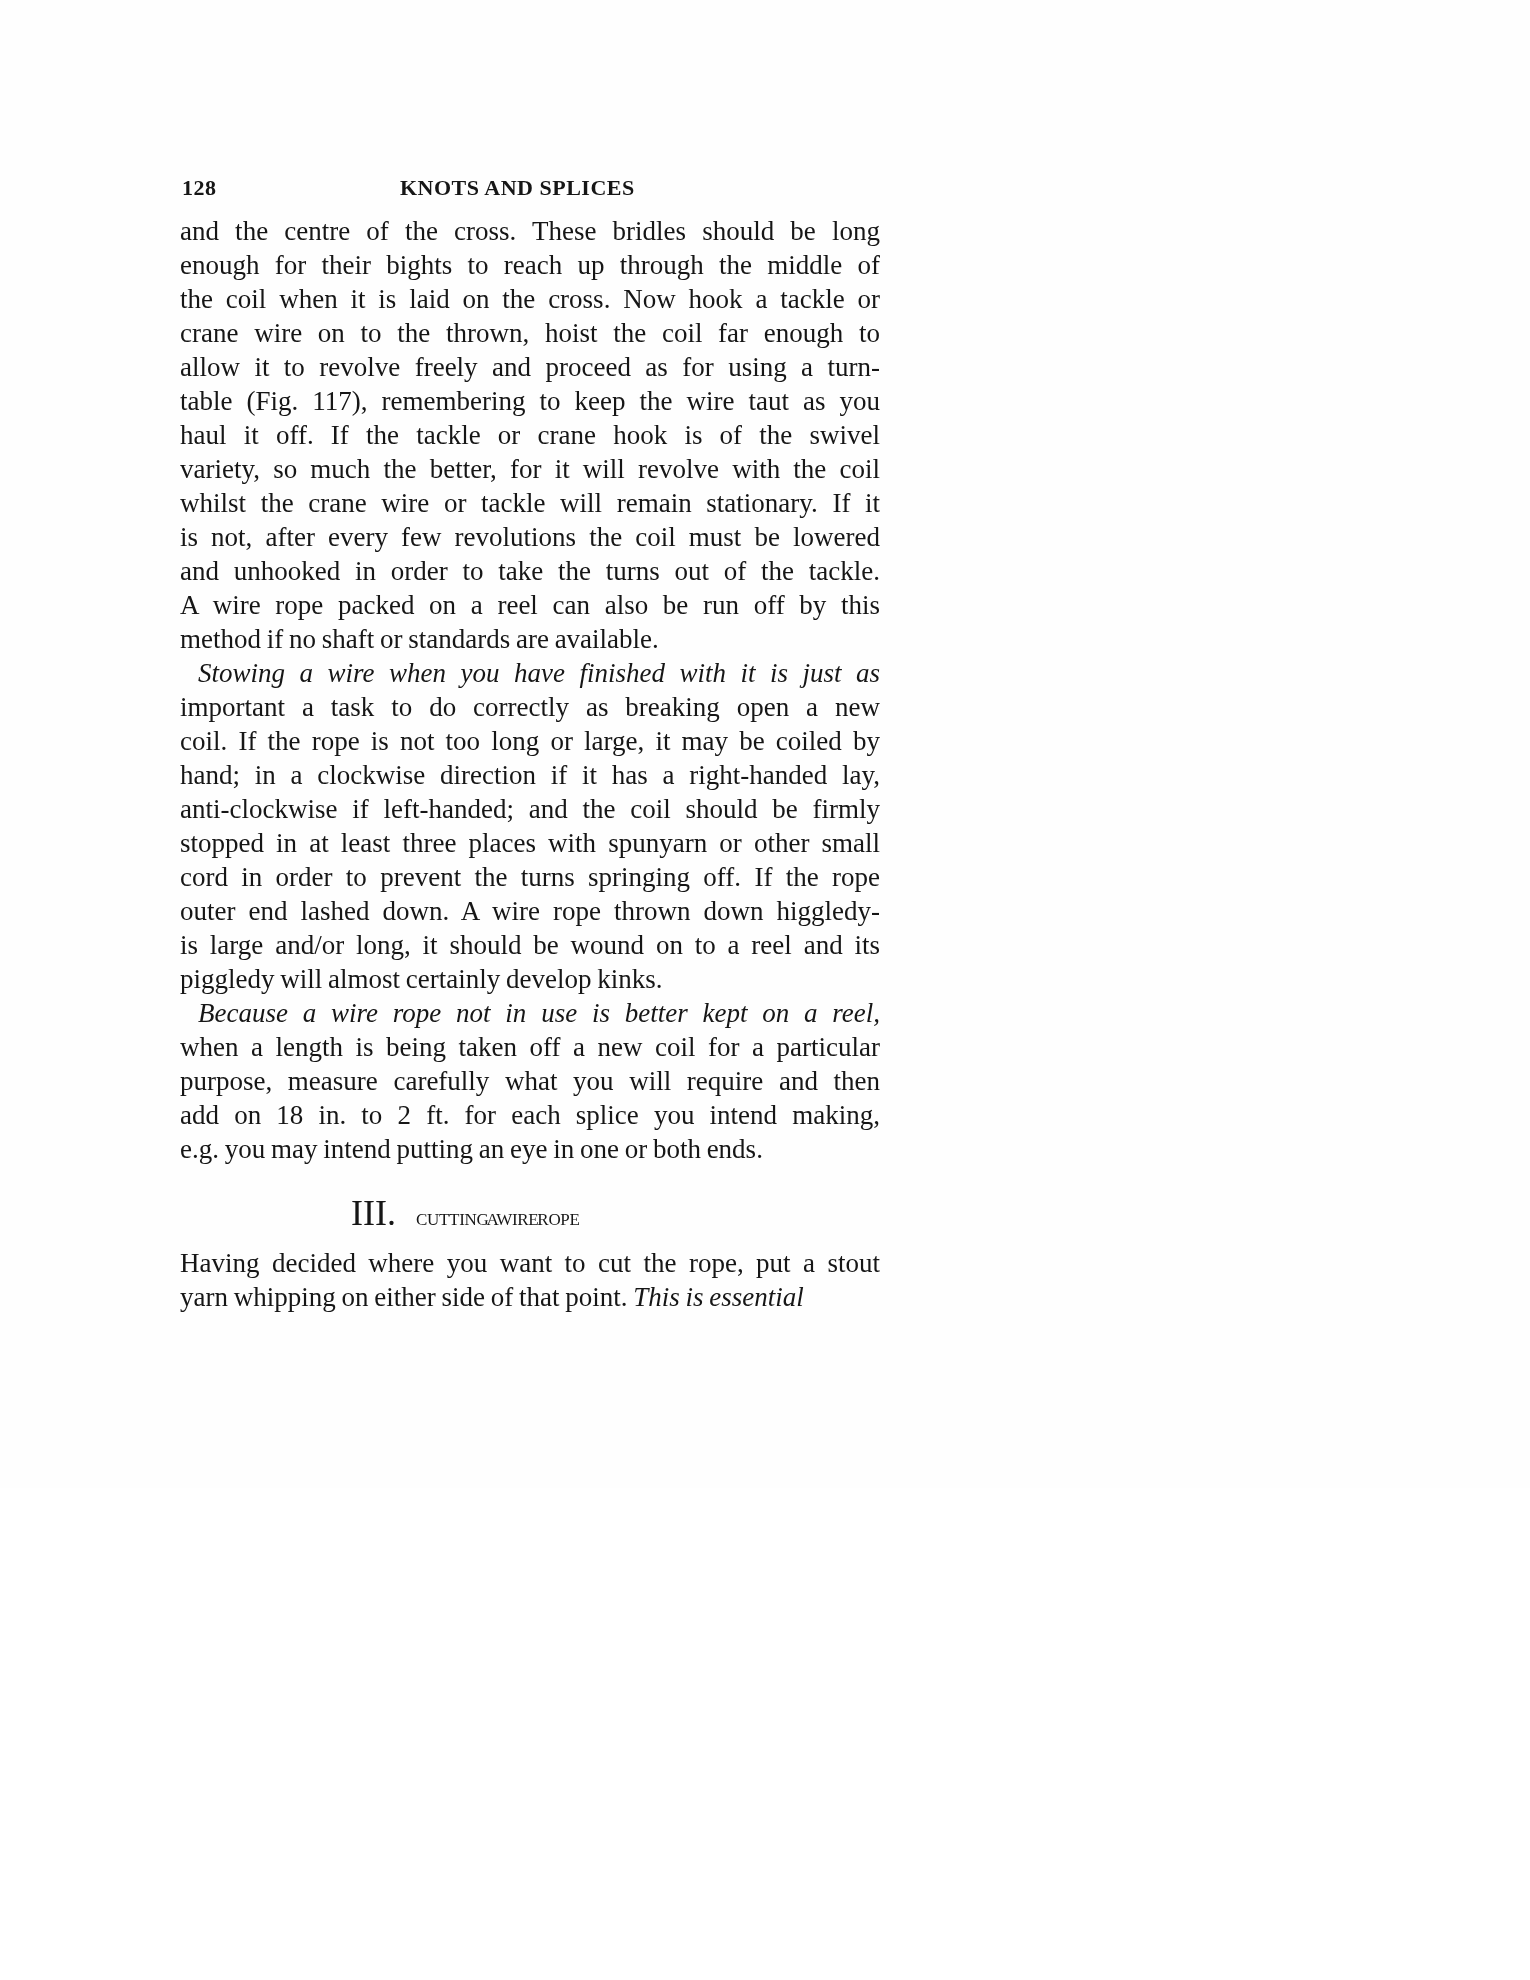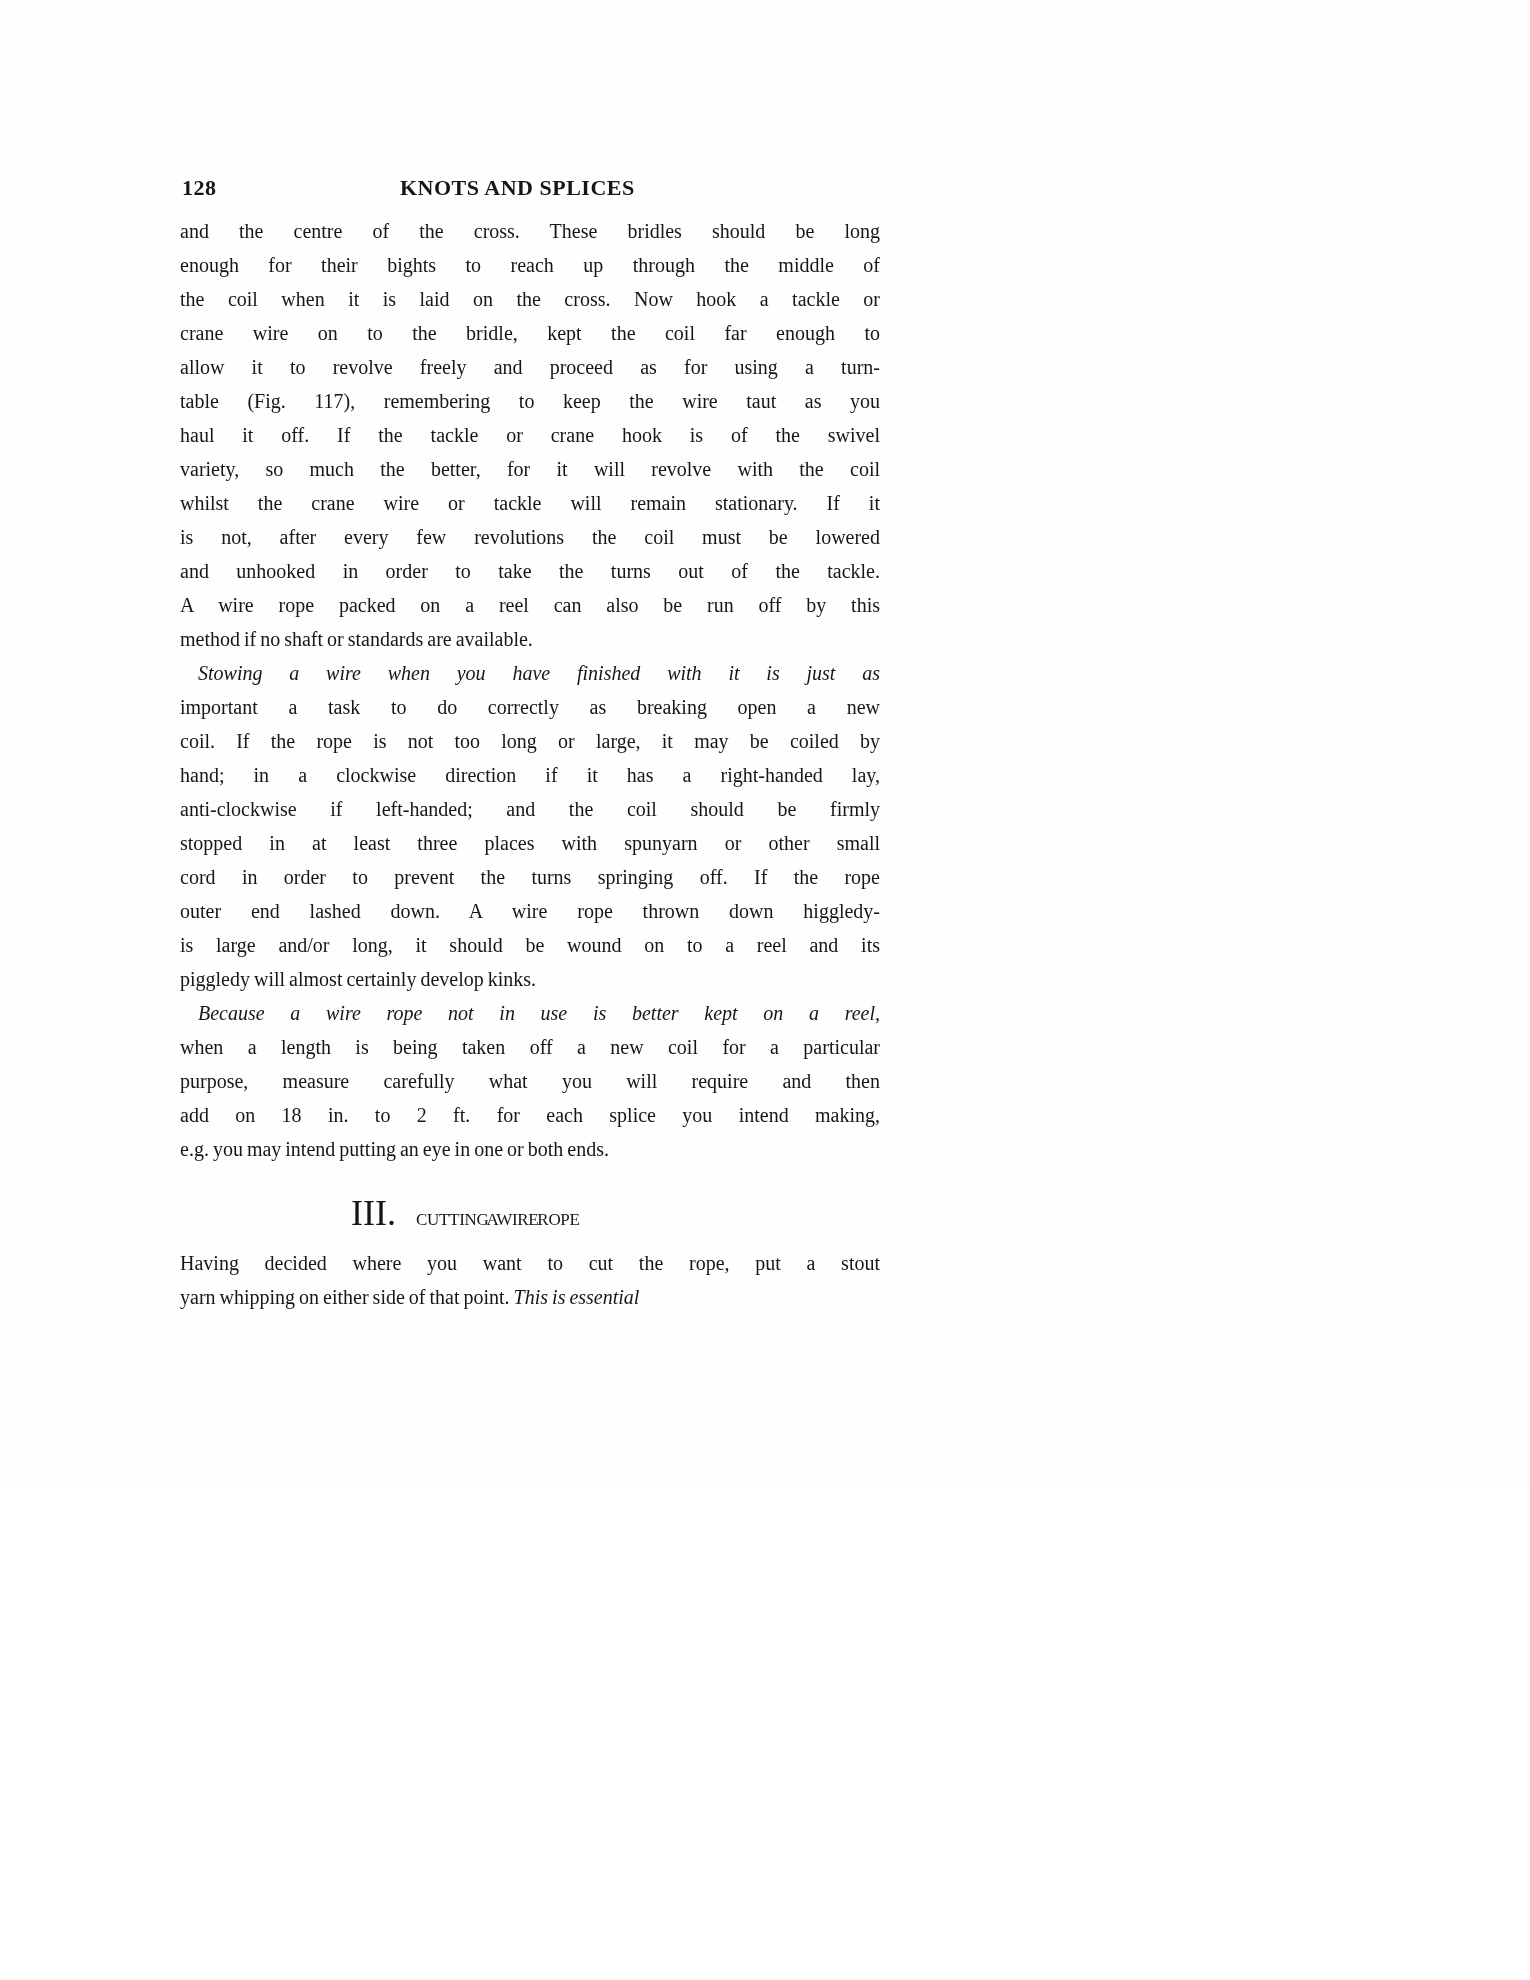--- a/index.html
+++ b/index.html
@@ -38,21 +38,21 @@
     top: 0;
   }
   .text-column {
     position: absolute;
     left: 180px;
     top: 214px;
     width: 700px;
   }
   .para { margin: 0; padding: 0; }
   .line {
-    font-size: 20px;
+    font-size: 27px;
     line-height: 34px;
     height: 34px;
     overflow: hidden;
     text-align: justify;
     text-align-last: justify;
     word-spacing: -1px;
     white-space: normal;
   }
   .line.last {
     text-align: left;
@@ -88,21 +88,21 @@
     <span class="page-number">128</span>
     <span class="running-title">KNOTS AND SPLICES</span>
   </div>
 
   <div class="text-column">
     <div id="body-paragraphs">
         <div class="para">
           <div class="line">and the centre of the cross. These bridles should be long</div>
           <div class="line">enough for their bights to reach up through the middle of</div>
           <div class="line">the coil when it is laid on the cross. Now hook a tackle or</div>
-          <div class="line">crane wire on to the bridle, kept the coil far enough to</div>
+          <div class="line">crane wire on to the thrown, hoist the coil far enough to</div>
           <div class="line">allow it to revolve freely and proceed as for using a turn-</div>
           <div class="line">table (Fig. 117), remembering to keep the wire taut as you</div>
           <div class="line">haul it off. If the tackle or crane hook is of the swivel</div>
           <div class="line">variety, so much the better, for it will revolve with the coil</div>
           <div class="line">whilst the crane wire or tackle will remain stationary. If it</div>
           <div class="line">is not, after every few revolutions the coil must be lowered</div>
           <div class="line">and unhooked in order to take the turns out of the tackle.</div>
           <div class="line">A wire rope packed on a reel can also be run off by this</div>
           <div class="line last">method if no shaft or standards are available.</div>
         </div>

